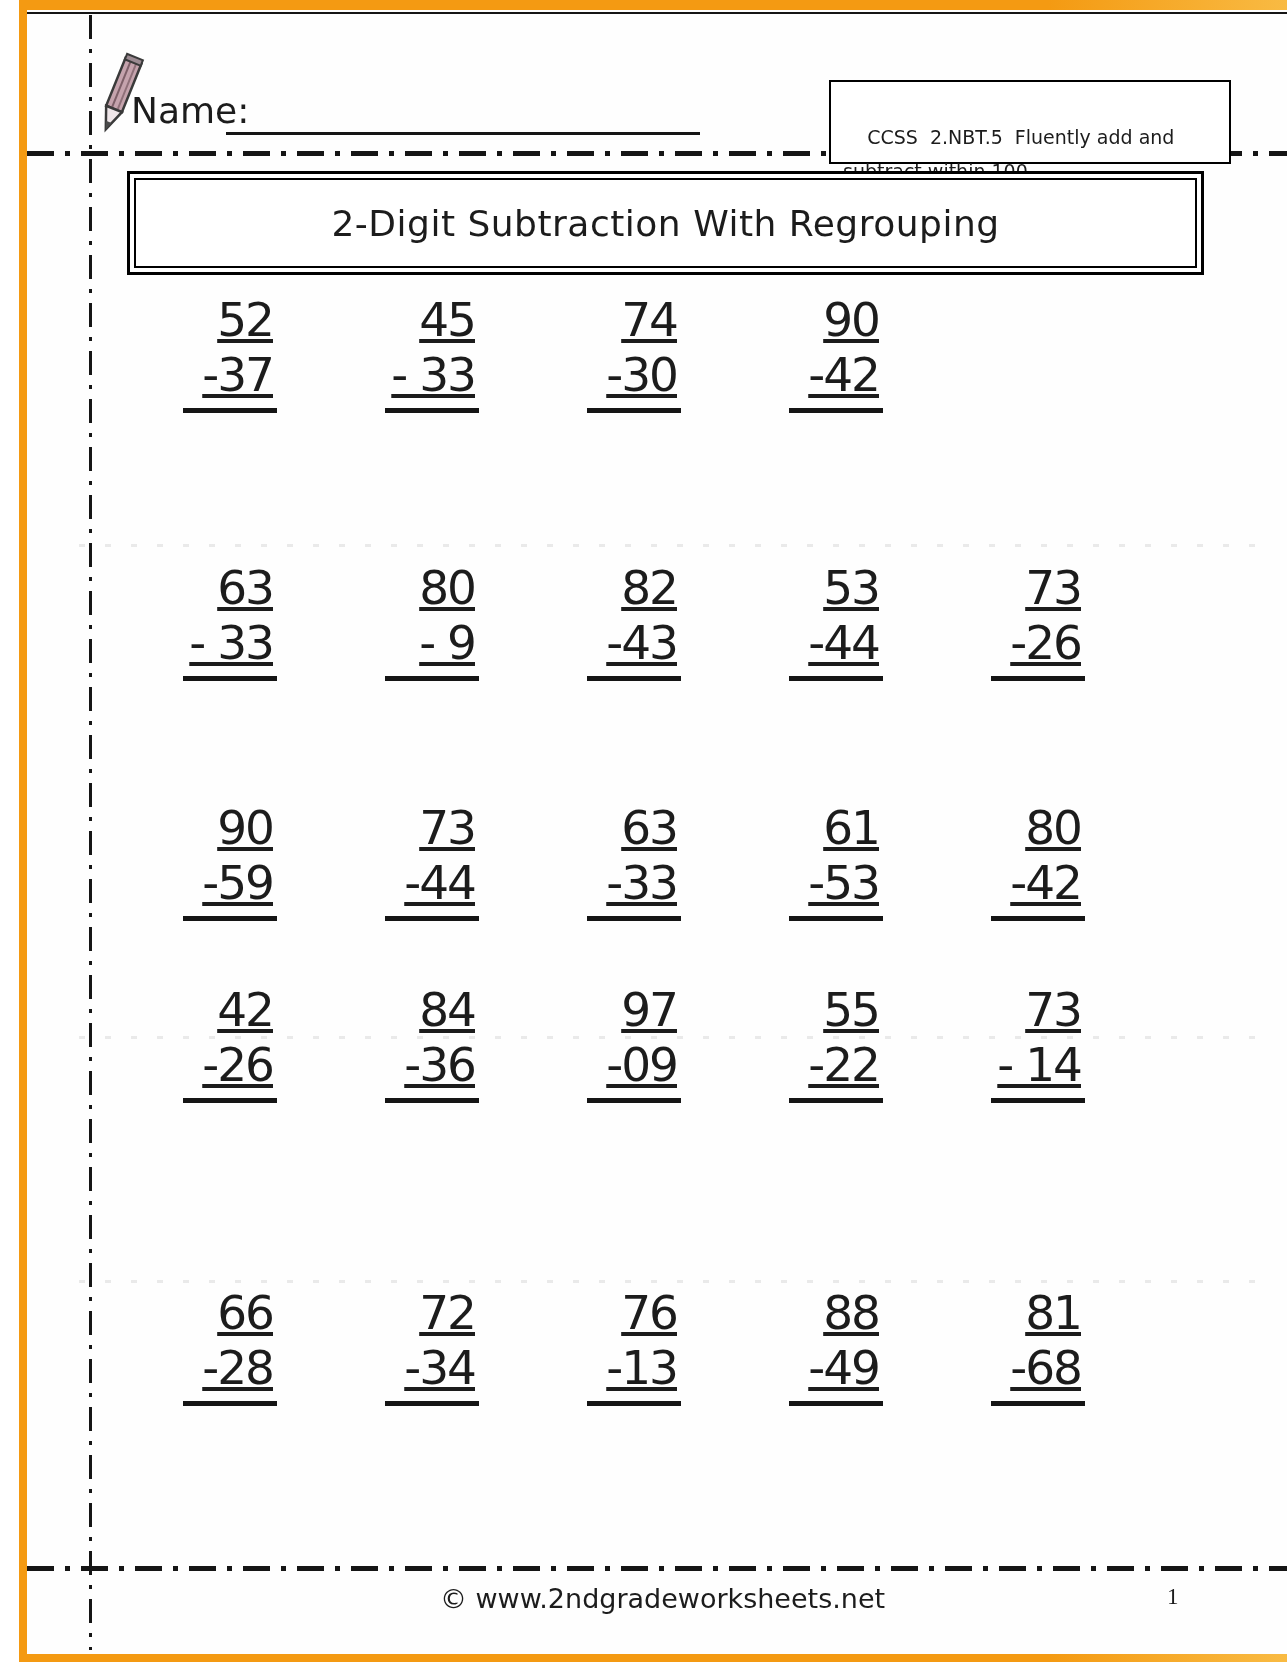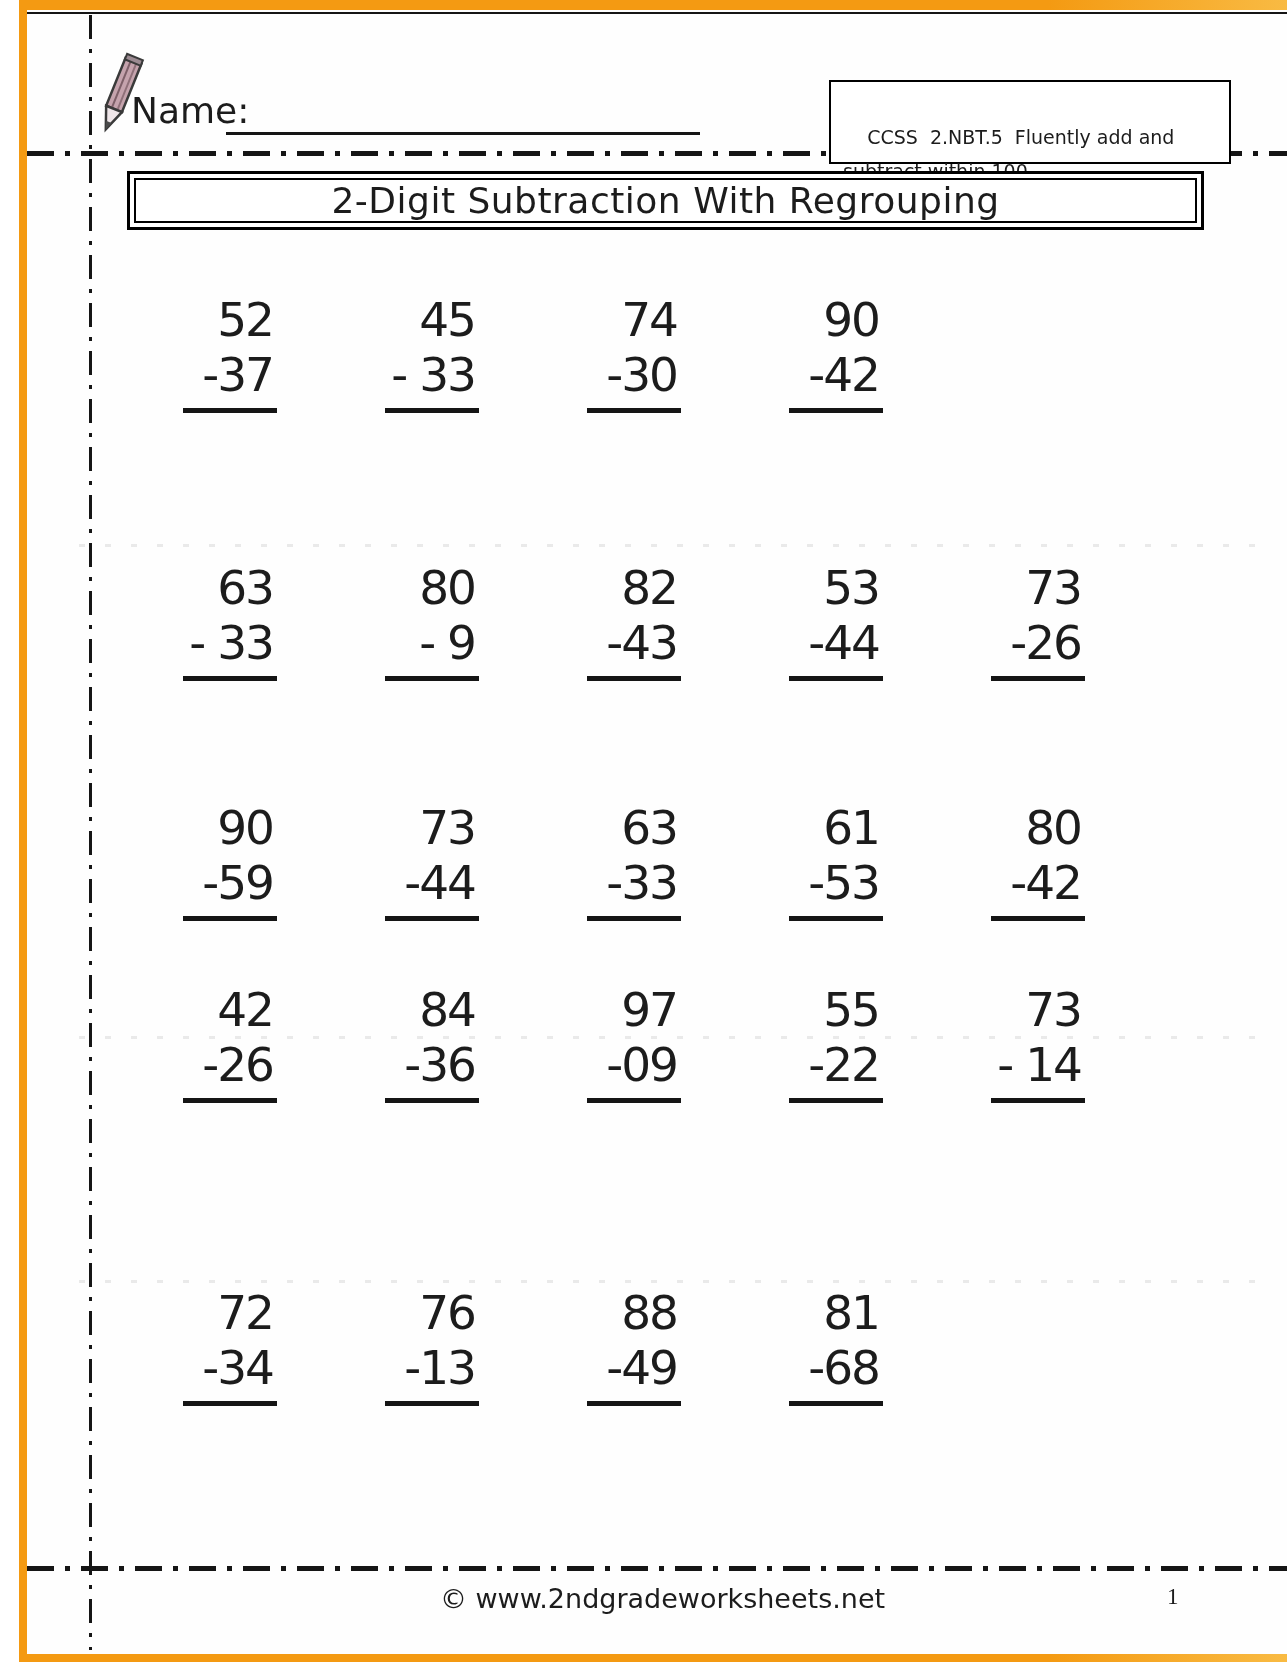--- a/index.html
+++ b/index.html
@@ -30,31 +30,31 @@
   }
   .pencil{position:absolute;left:68px;top:52px;}
   .name-label{position:absolute;left:112px;top:90px;font-size:36px;}
   .name-line{position:absolute;left:207px;top:132px;width:474px;height:3px;background:#151515;}
   .ccss-box{
     position:absolute;left:810px;top:80px;width:402px;height:84px;
     border:2px solid #000;box-sizing:border-box;background:#fff;
     padding:6px 12px;font-size:19px;line-height:1.75;white-space:pre-wrap;
   }
   .title-outer{
-    position:absolute;left:108px;top:171px;width:1077px;height:59px;
+    position:absolute;left:108px;top:171px;width:1077px;height:104px;
     border:3px solid #000;box-sizing:border-box;padding:4px;background:#fff;
   }
   .title-inner{
     border:2px solid #000;height:100%;box-sizing:border-box;
     display:flex;align-items:center;justify-content:center;
   }
   .title-text{font-size:36px;letter-spacing:0.5px;}
   .prob-row{
     position:absolute;left:110px;width:1010px;
-    display:grid;grid-template-columns:repeat(5,202px);
+    display:grid;grid-template-columns:repeat(5,202px);text-decoration:underline;
   }
   .cell{display:flex;justify-content:center;align-items:flex-start;}
   .prob{
     text-align:right;font-size:47px;line-height:55px;letter-spacing:-2px;
     border-bottom:5px solid #151515;padding:0 4px 6px 4px;min-width:86px;
   }
   .prob div{white-space:pre;}
   .footer-copy{position:absolute;left:0;right:0;top:1583px;text-align:center;font-size:27px;}
   .page-num{position:absolute;left:1148px;top:1584px;font-size:23px;font-family:"Liberation Serif","DejaVu Serif",serif;}
 </style>
@@ -221,20 +221,26 @@
         <div class="prob">
           <div>73</div>
           <div>- 14</div>
         </div>
       </div>
   </div>
 
   <div class="prob-row" style="top:1285px">
     <div class="cell">
         <div class="prob">
+          <div>66</div>
+          <div>-28</div>
+        </div>
+      </div>
+    <div class="cell">
+        <div class="prob">
           <div>72</div>
           <div>-34</div>
         </div>
       </div>
     <div class="cell">
         <div class="prob">
           <div>76</div>
           <div>-13</div>
         </div>
       </div>

